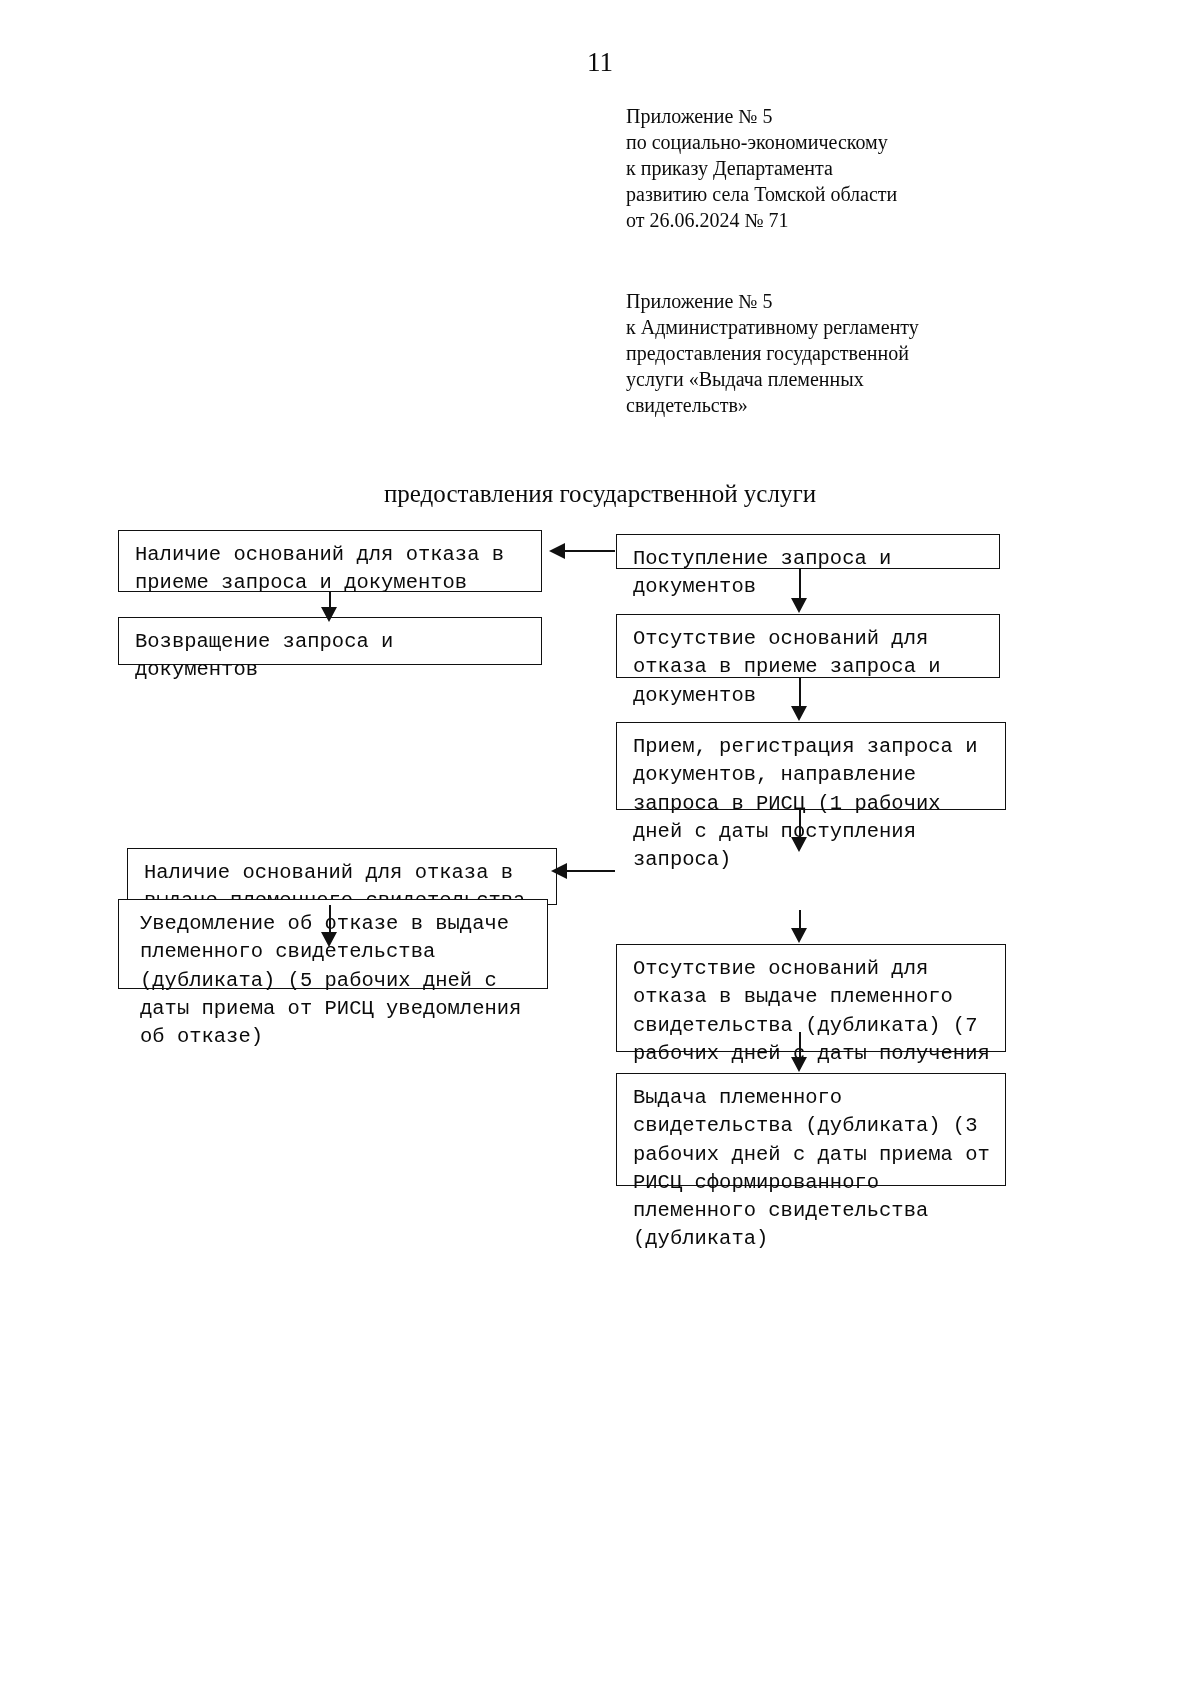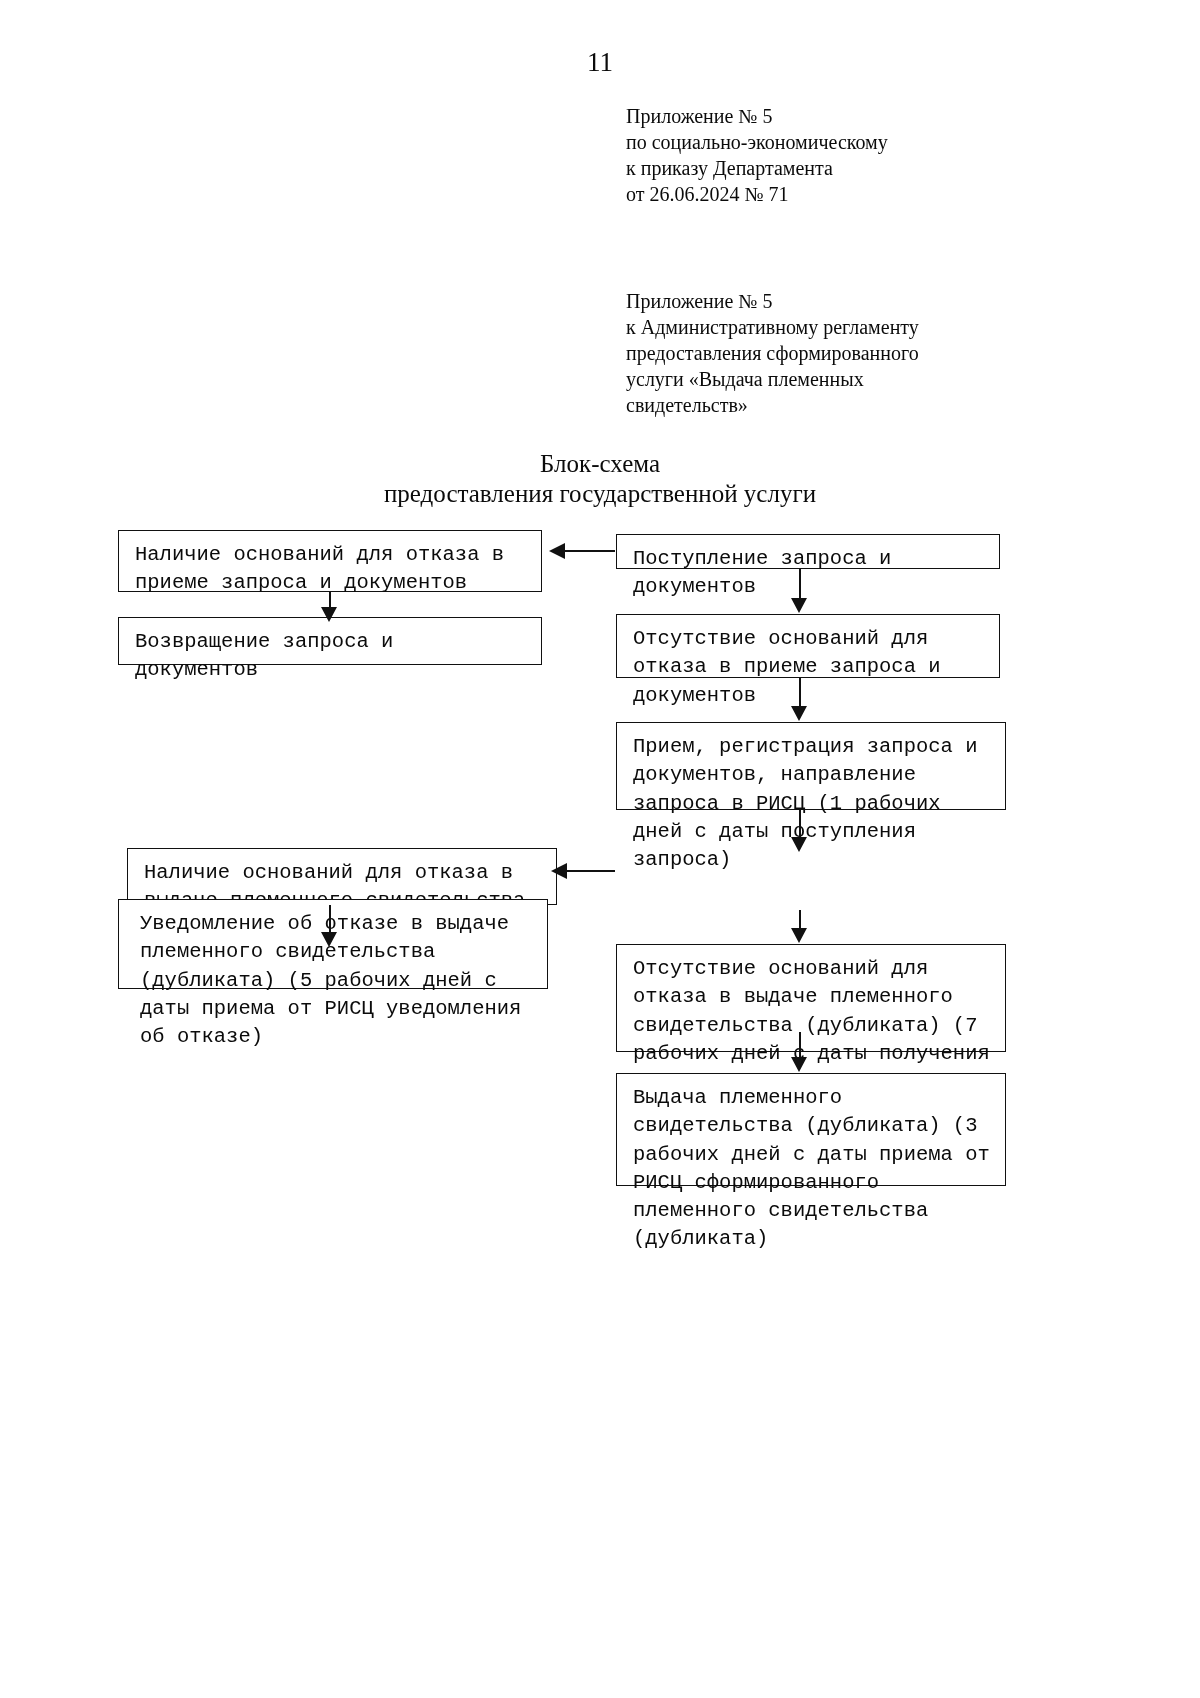--- a/index.html
+++ b/index.html
@@ -148,32 +148,32 @@
 <body>
 
 <div class="page">
 
   <div class="page-number">11</div>
 
   <div class="stamp stamp-1">
     <div>Приложение № 5</div>
     <div>по социально-экономическому</div>
     <div>к приказу Департамента</div>
+    <div>развитию села Томской области</div>
     <div>от  26.06.2024    №  71</div>
   </div>
 
   <div class="stamp stamp-2">
     <div>Приложение № 5</div>
     <div>к Административному регламенту</div>
-    <div>предоставления сформированного</div>
+    <div>предоставления государственной</div>
     <div>услуги «Выдача племенных</div>
     <div>свидетельств»</div>
   </div>
 
-  <div class="doc-title line1">Блок-схема</div>
   <div class="doc-title line2">предоставления государственной услуги</div>
 
   <div class="flow">
 
     <div class="node" id="n-left-1">Наличие оснований для отказа в приеме запроса и документов</div>
     <div class="node" id="n-left-2">Возвращение запроса и документов</div>
     <div class="node" id="n-left-3">Наличие оснований для отказа в выдаче племенного свидетельства (дубликата)</div>
     <div class="node" id="n-left-4">Уведомление об отказе в выдаче племенного свидетельства (дубликата) (5 рабочих дней с даты приема от РИСЦ уведомления об отказе)</div>
 
     <div class="node" id="n-right-1">Поступление запроса и документов</div>

